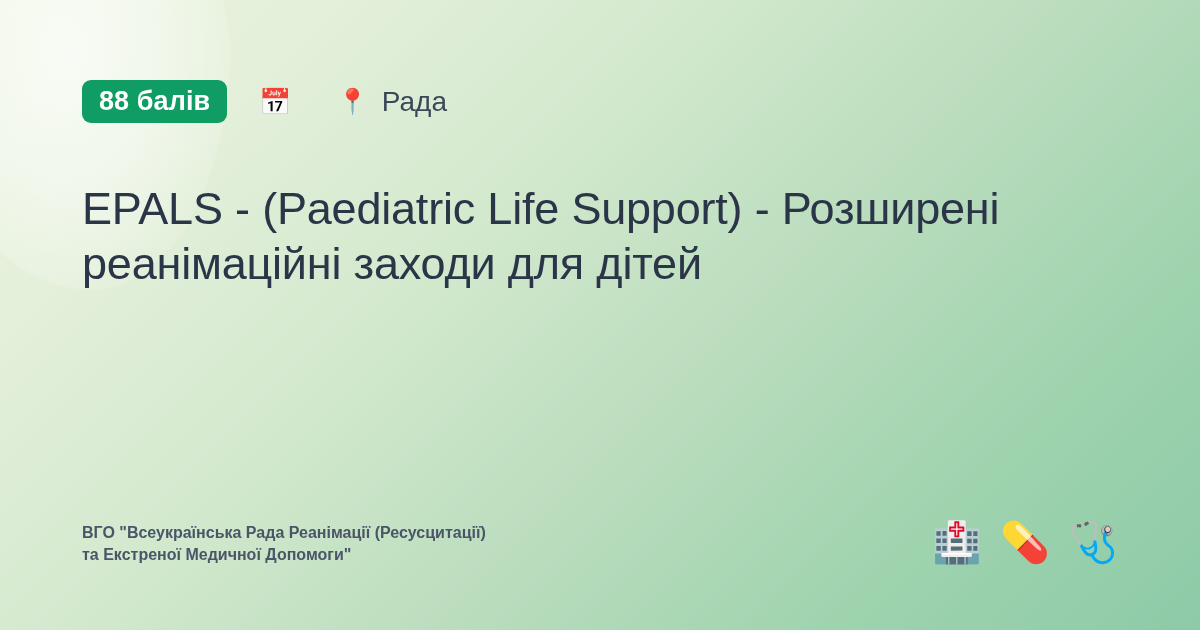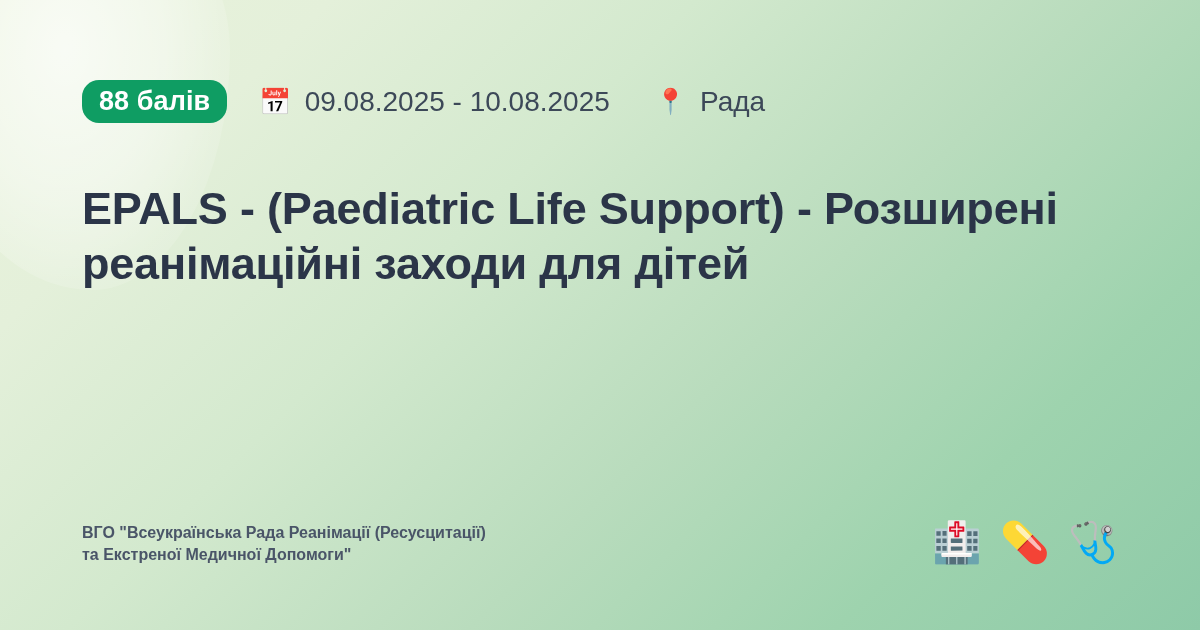--- a/index.html
+++ b/index.html
@@ -62,21 +62,21 @@
     gap: 32px;
     height: 43px;
   }
 
   .badge {
     display: inline-flex;
     align-items: center;
     justify-content: center;
     height: 43px;
     padding: 0 17px;
-    border-radius: 17px;
+    border-radius: 9px;
     background: #0f9d63;
     color: #ffffff;
     font-size: 27px;
     font-weight: bold;
     letter-spacing: 0.1px;
     white-space: nowrap;
   }
 
   .meta-item {
     display: inline-flex;
@@ -98,21 +98,21 @@
   }
 
   .pin-emoji { font-size: 25px; }
 
   
   .title {
     margin-top: 58px;
     max-width: 1010px;
     color: #2b3548;
     font-size: 45px;
-    font-weight: bold;
+    font-weight: normal;
     line-height: 55px;
     letter-spacing: -0.2px;
   }
 
   
   .footer {
     margin-top: auto;
     display: flex;
     align-items: flex-end;
     justify-content: space-between;
@@ -145,21 +145,20 @@
   <div class="blob"></div>
 
   <div class="content">
 
     <div class="meta-row">
 
       <span class="badge">88 балів</span>
 
       <span class="meta-item date">
         <span class="emoji">📅</span>
-        <span>09.08.2025 - 10.08.2025</span>
       </span>
 
       <span class="meta-item location">
         <span class="emoji pin-emoji">📍</span>
         <span>Рада</span>
       </span>
 
     </div>
 
     <h1 class="title">EPALS - (Paediatric Life Support) - Розширені реанімаційні заходи для дітей</h1>

